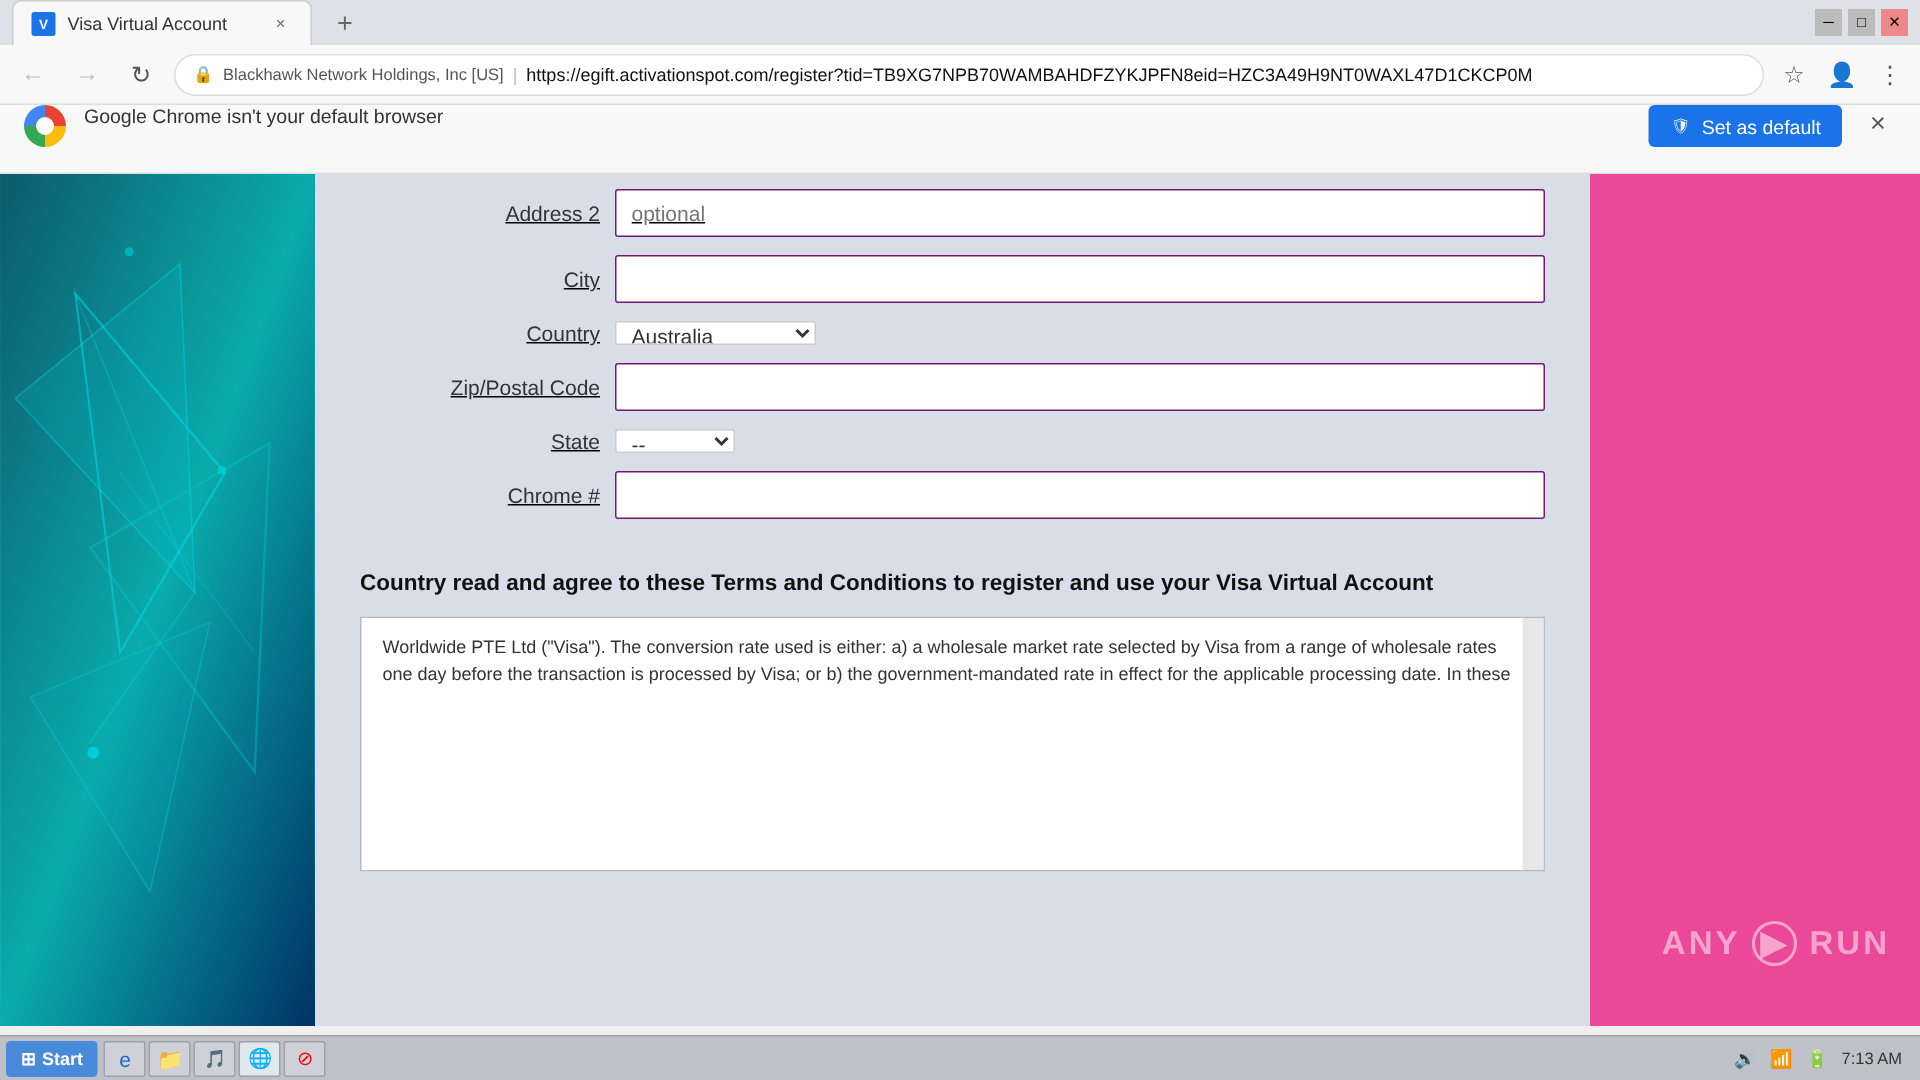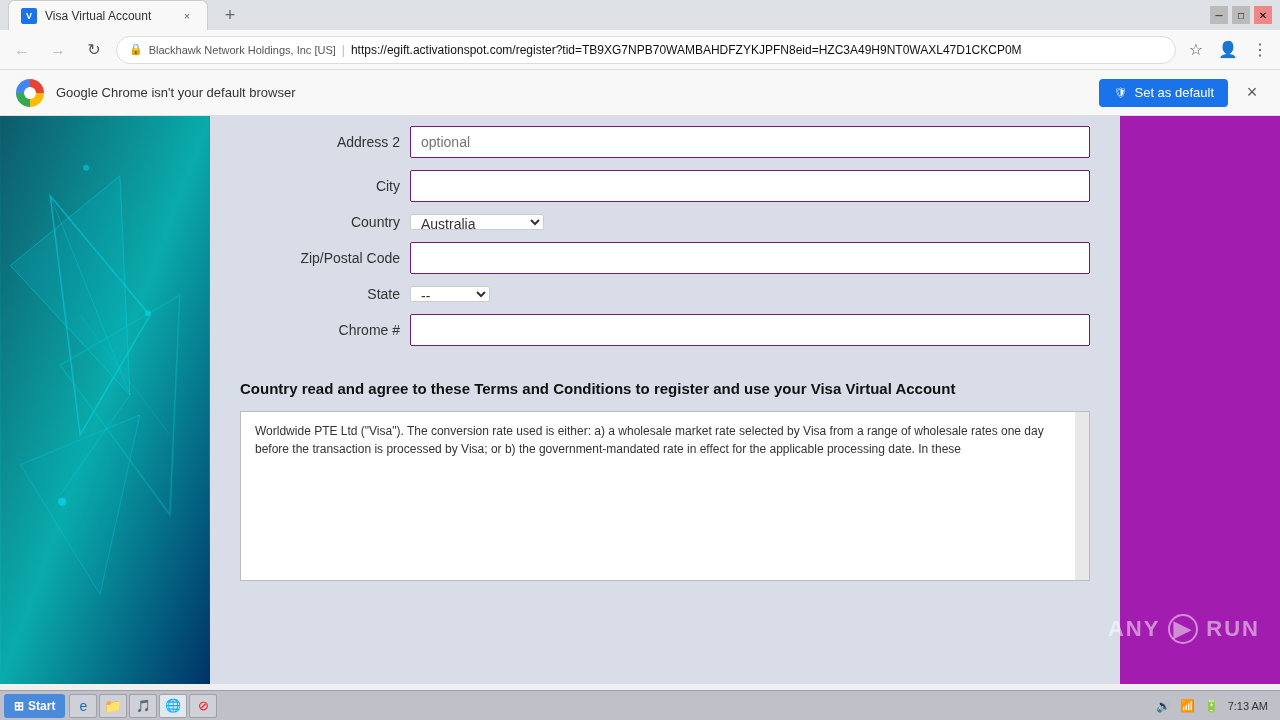--- a/index.html
+++ b/index.html
@@ -109,21 +109,21 @@
       color: #555;
       font-size: 16px;
     }
 
     
     .notification-bar {
       height: 46px;
       background: #f8f8f8;
       border-bottom: 1px solid #e0e0e0;
       display: flex;
-      align-items: center;
+      align-items: flex-start;
       padding: 0 16px;
       gap: 12px;
     }
     .chrome-logo {
       width: 28px; height: 28px;
       border-radius: 50%;
       background: conic-gradient(#EA4335 0deg 90deg, #FBBC05 90deg 180deg, #34A853 180deg 270deg, #4285F4 270deg 360deg);
       position: relative;
       display: flex; align-items: center; justify-content: center;
     }
@@ -183,34 +183,35 @@
         linear-gradient(135deg, #0a6677 0%, #0ea0a0 40%, #13b8c0 70%, #003366 100%);
     }
 
     .main-content {
       flex: 1;
       background: #d8dde8;
       overflow-y: auto;
       padding: 0;
     }
     .right-panel {
-      width: 160px;
-      background: #a21caf;
+      width: 220px;
+      background: #ec4899;
       flex-shrink: 0;
     }
 
     
     .form-container {
       padding: 10px 30px 20px 30px;
     }
     .form-row {
       display: flex;
       align-items: center;
       margin-bottom: 12px;
       gap: 10px;
+      text-decoration: underline;
     }
     .form-label {
       width: 160px;
       text-align: right;
       font-size: 14px;
       color: #333;
       flex-shrink: 0;
     }
     .form-input {
       flex: 1;

